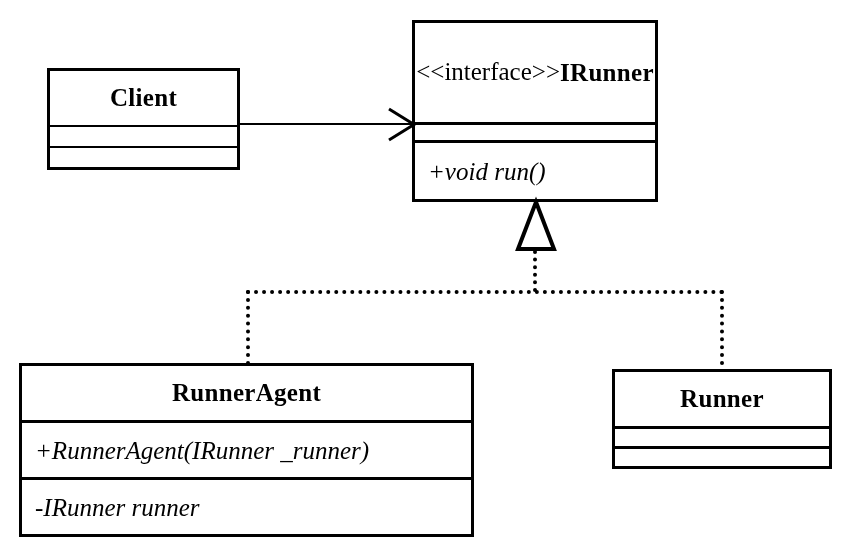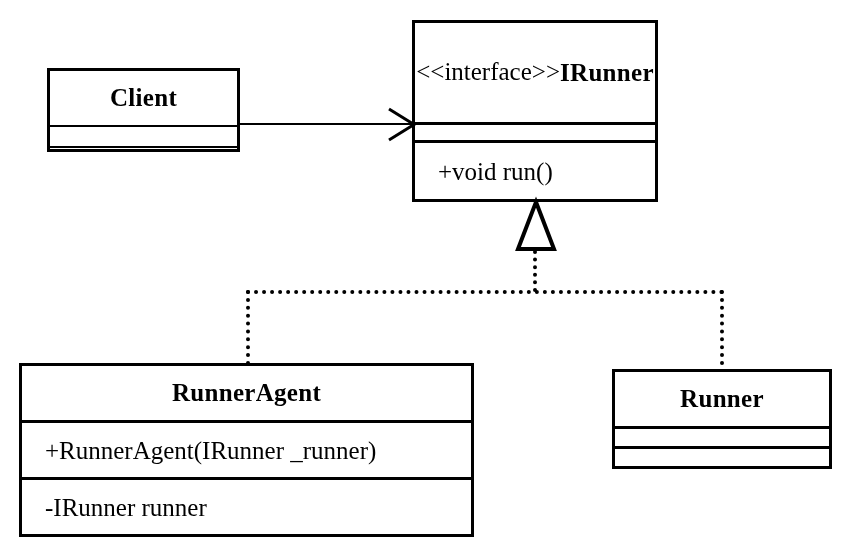--- a/index.html
+++ b/index.html
@@ -37,21 +37,22 @@
   .compartment.sep-thin {
     border-top: 2px solid #000000;
   }
   .compartment.name-comp {
     justify-content: center;
     flex-direction: row;
     text-align: center;
   }
   .compartment.member-comp {
     justify-content: flex-start;
-    padding-left: 23px;
+    padding-left: 13px;
+    font-style: italic;
   }
 
   .stereotype {
     font-size: 25px;
     font-weight: normal;
     line-height: 1.05;
     color: #000000;
     white-space: nowrap;
   }
   .class-name {
@@ -91,21 +92,21 @@
   .triangle-hollow {
     position: absolute;
   }
   svg { display: block; overflow: visible; }
 </style>
 </head>
 <body>
 
 <div id="diagram">
 
-  <div class="uml-class" style="left:47px; top:68px; width:193px; height:84px;">
+  <div class="uml-class" style="left:47px; top:68px; width:193px; height:102px;">
     <div class="compartment name-comp" style="height:54px;">
       <span class="class-name">Client</span>
     </div>
     <div class="compartment sep-thin member-comp" style="height:21px;">
       <span class="member-text"></span>
     </div>
     <div class="compartment sep-thin member-comp" style="flex:1;">
       <span class="member-text"></span>
     </div>
   </div>

